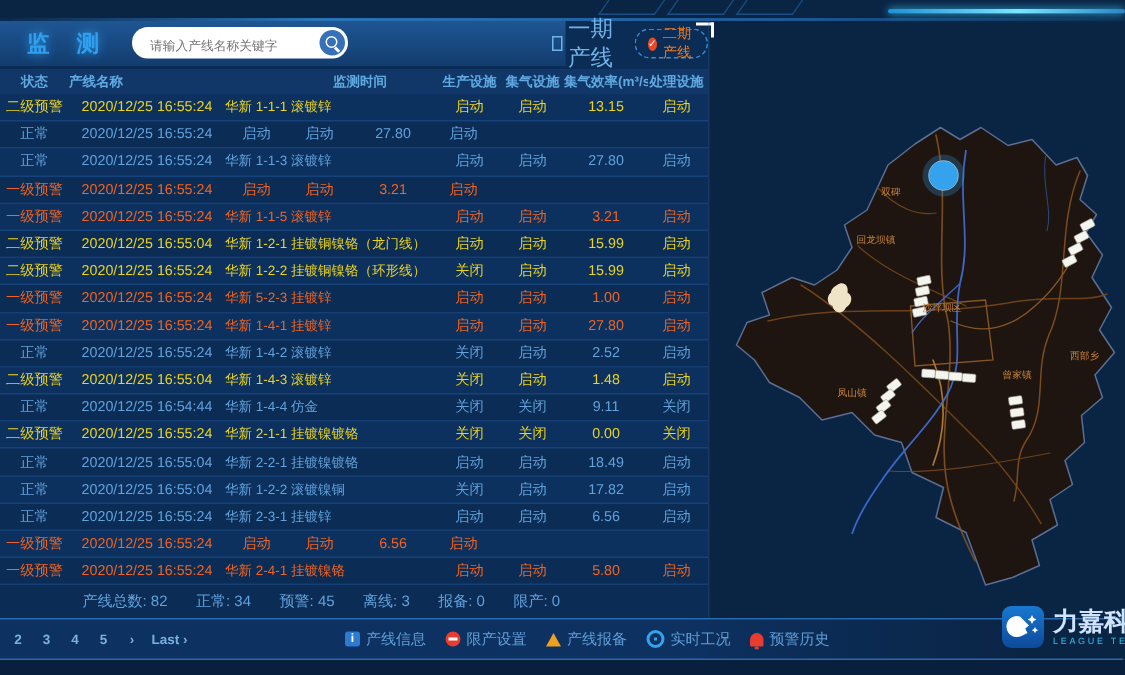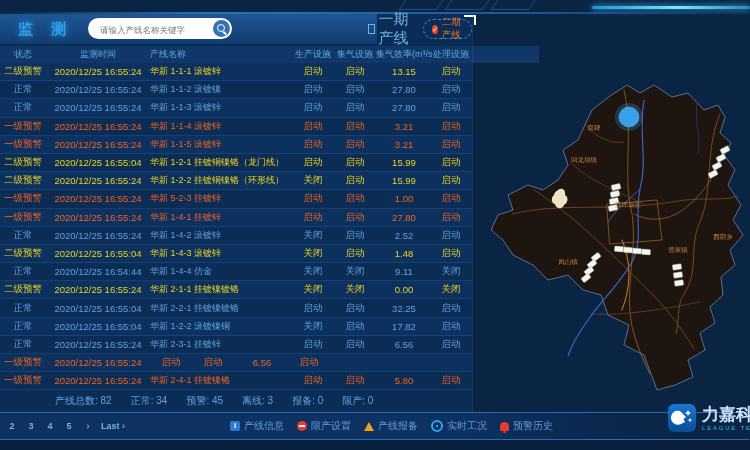--- a/index.html
+++ b/index.html
@@ -34,22 +34,22 @@
   .phase{position:absolute;left:368px;top:5px;height:20px;display:flex;align-items:center;gap:10px;}
   .cb-wrap{display:flex;align-items:center;gap:4px;color:#6fb3e8;font-size:15px;cursor:pointer;}
   .cb{width:8px;height:8px;border:1px solid #6fb3e8;background:transparent;display:inline-block;}
   .phase2-btn{position:relative;display:flex;align-items:center;gap:4px;height:18px;padding:0 8px;
     border:1px dashed #3a8ad8;border-radius:10px;color:#f0781e;font-size:9.5px;cursor:pointer;}
   .phase2-ic{width:9px;height:9px;border-radius:50%;background:#e84a28;color:#fff;font-size:7px;
     line-height:9px;text-align:center;}
   .corner{position:absolute;right:-5px;top:-5px;width:10px;height:8px;
     border-top:2px solid #fff;border-right:2px solid #fff;}
   
-  .thead{position:absolute;left:0;top:32px;width:539px;height:17px;display:flex;align-items:center;
-    background:#113768;color:#5fa8e0;font-size:9px;font-weight:normal;}
+  .thead{position:absolute;left:0;top:32px;width:472px;height:17px;display:flex;align-items:center;
+    background:#113768;color:#5fa8e0;font-size:9px;font-weight:bold;}
   .tbody{position:absolute;left:0;top:49px;width:472px;height:328px;}
   .trow{display:flex;align-items:center;height:17.2px;border-bottom:1px solid rgba(40,100,176,.35);
     font-size:9.5px;cursor:pointer;}
   .trow:nth-child(odd){background:rgba(18,64,120,.30);}
   .tcell{text-align:center;white-space:nowrap;overflow:hidden;}
   .c-status{width:46px;}.c-time{width:104px;}.c-name{width:142px;text-align:left;font-size:9px;}
   .c-prod{width:42px;}.c-gas{width:42px;}.c-eff{width:56px;}.c-proc{width:38px;}
   .lvl-normal{color:#61a2dc;}
   .lvl-warn2{color:#ecd31d;}
   .lvl-warn1{color:#f2631f;}
@@ -116,59 +116,57 @@
     </span>
     <span class="phase2-btn">
       <span class="phase2-ic">✓</span>
       <span>二期产线</span>
       <span class="corner"></span>
     </span>
   </div>
 
   <div class="thead">
       <div class="tcell c-status">状态</div>
+      <div class="tcell c-name">产线名称</div>
       <div class="tcell c-time">监测时间</div>
-      <div class="tcell c-name">产线名称</div>
       <div class="tcell c-prod">生产设施</div>
       <div class="tcell c-gas">集气设施</div>
       <div class="tcell c-eff">集气效率(m³/s)</div>
       <div class="tcell c-proc">处理设施</div>
     </div>
   <div class="tbody">
       <div class="trow lvl-warn2">
         <div class="tcell c-status">二级预警</div>
         <div class="tcell c-time">2020/12/25 16:55:24</div>
         <div class="tcell c-name">华新 1-1-1 滚镀锌</div>
         <div class="tcell c-prod">启动</div>
         <div class="tcell c-gas">启动</div>
         <div class="tcell c-eff">13.15</div>
         <div class="tcell c-proc">启动</div>
       </div>
       <div class="trow lvl-normal">
         <div class="tcell c-status">正常</div>
         <div class="tcell c-time">2020/12/25 16:55:24</div>
-        <div class="tcell c-name">华新 1-1-2 滚镀镍</div>
         <div class="tcell c-prod">启动</div>
         <div class="tcell c-gas">启动</div>
         <div class="tcell c-eff">27.80</div>
         <div class="tcell c-proc">启动</div>
       </div>
       <div class="trow lvl-normal">
         <div class="tcell c-status">正常</div>
         <div class="tcell c-time">2020/12/25 16:55:24</div>
         <div class="tcell c-name">华新 1-1-3 滚镀锌</div>
         <div class="tcell c-prod">启动</div>
         <div class="tcell c-gas">启动</div>
         <div class="tcell c-eff">27.80</div>
         <div class="tcell c-proc">启动</div>
       </div>
       <div class="trow lvl-warn1">
         <div class="tcell c-status">一级预警</div>
         <div class="tcell c-time">2020/12/25 16:55:24</div>
-        <div class="tcell c-name">华新 1-1-4 滚镀锌</div>
         <div class="tcell c-prod">启动</div>
         <div class="tcell c-gas">启动</div>
         <div class="tcell c-eff">3.21</div>
         <div class="tcell c-proc">启动</div>
       </div>
       <div class="trow lvl-warn1">
         <div class="tcell c-status">一级预警</div>
         <div class="tcell c-time">2020/12/25 16:55:24</div>
         <div class="tcell c-name">华新 1-1-5 滚镀锌</div>
         <div class="tcell c-prod">启动</div>
@@ -247,21 +245,21 @@
         <div class="tcell c-gas">关闭</div>
         <div class="tcell c-eff">0.00</div>
         <div class="tcell c-proc">关闭</div>
       </div>
       <div class="trow lvl-normal">
         <div class="tcell c-status">正常</div>
         <div class="tcell c-time">2020/12/25 16:55:04</div>
         <div class="tcell c-name">华新 2-2-1 挂镀镍镀铬</div>
         <div class="tcell c-prod">启动</div>
         <div class="tcell c-gas">启动</div>
-        <div class="tcell c-eff">32.25</div>
+        <div class="tcell c-eff">18.49</div>
         <div class="tcell c-proc">启动</div>
       </div>
       <div class="trow lvl-normal">
         <div class="tcell c-status">正常</div>
         <div class="tcell c-time">2020/12/25 16:55:04</div>
         <div class="tcell c-name">华新 1-2-2 滚镀镍铜</div>
         <div class="tcell c-prod">关闭</div>
         <div class="tcell c-gas">启动</div>
         <div class="tcell c-eff">17.82</div>
         <div class="tcell c-proc">启动</div>

